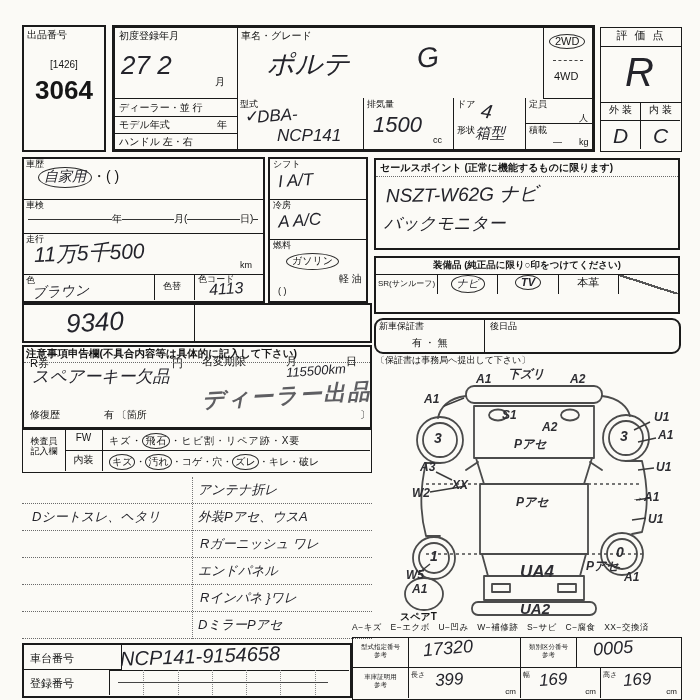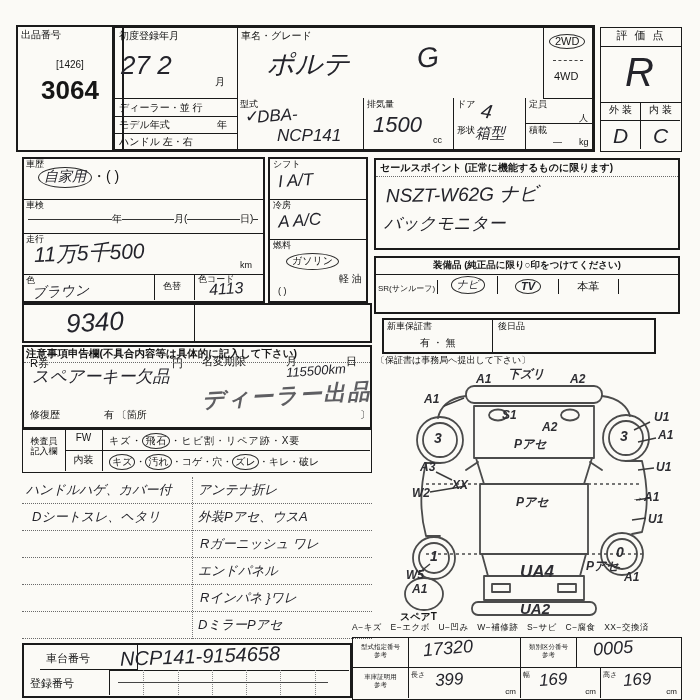--- a/index.html
+++ b/index.html
@@ -22,21 +22,21 @@
   .slashcell{background:linear-gradient(to top right,transparent 47%,#555 47%,#555 53%,transparent 53%);}
   .stamp{font-weight:bold;color:#4e4e52;transform:rotate(-3deg);letter-spacing:2px;opacity:.9;}
   .mark{position:absolute;font-size:12px;font-style:italic;font-weight:bold;color:#2e2e33;white-space:nowrap;}
   svg{display:block;}
 </style>
 </head>
 <body>
 
 <div class="sheet">
 
-  <div class="box" style="left:16px;top:25px;width:108px;height:127px;border-width:2px;">
+  <div class="box" style="left:22px;top:25px;width:84px;height:127px;border-width:2px;">
     <div class="abs lbl10" style="left:3px;top:2px;">出品番号</div>
     <div class="abs" style="left:0;top:32px;width:100%;text-align:center;font-size:10px;">[1426]</div>
     <div class="abs" style="left:0;top:48px;width:100%;text-align:center;font-size:26px;font-weight:bold;">3064</div>
   </div>
 
   <div class="box thick" style="left:112px;top:25px;width:483px;height:127px;">
 
     <div class="abs br" style="left:0;top:0;width:122px;height:121px;"></div>
     <div class="abs lbl10" style="left:4px;top:2px;">初度登録年月</div>
     <div class="abs hw" style="left:6px;top:22px;font-size:26px;">27 2</div>
@@ -143,30 +143,30 @@
   </div>
 
   <div class="box" style="left:374px;top:158px;width:306px;height:92px;border-width:2px;">
     <div class="dotline" style="font-size:10px;font-weight:bold;padding:1px 0 1px 4px;">セールスポイント (正常に機能するものに限ります)</div>
     <div class="abs hw" style="left:10px;top:22px;font-size:19px;transform:rotate(-1deg);">NSZT-W62G ナビ</div>
     <div class="abs hw" style="left:8px;top:52px;font-size:17px;">バックモニター</div>
   </div>
 
   <div class="box" style="left:374px;top:256px;width:306px;height:58px;border-width:2px;">
     <div class="bb" style="font-size:9.5px;font-weight:bold;text-align:center;height:15px;padding-top:1px;">装備品 (純正品に限り○印をつけてください)</div>
-    <div style="display:flex;height:19px;align-items:flex-end;">
+    <div style="display:flex;height:19px;">
       <div class="br" style="flex:1;text-align:left;font-size:8px;padding:3px 0 0 2px;"><span>SR(サンルーフ)</span></div>
       <div class="br" style="flex:1;text-align:center;font-size:11px;"><span class="circ hw">ナビ</span></div>
       <div class="br" style="flex:1;text-align:center;font-size:11px;font-weight:bold;"><span class="circ hw">TV</span></div>
       <div class="br" style="flex:1;text-align:center;font-size:11px;"><span>本革</span></div>
       <div class="slashcell" style="flex:1;"></div>
     </div>
   </div>
 
-  <div class="box" style="left:382px;top:318px;width:274px;height:36px;border-width:2px;">
+  <div class="box" style="left:374px;top:318px;width:307px;height:36px;border-width:2px;border-radius:9px;">
     <div class="abs br" style="left:0;top:0;width:108px;height:32px;">
       <div class="abs lbl" style="left:3px;top:2px;">新車保証書</div>
       <div class="abs lbl10" style="left:36px;top:17px;">有 ・ 無</div>
     </div>
     <div class="abs lbl" style="left:114px;top:2px;">後日品</div>
   </div>
 
   <div class="box" style="left:22px;top:345px;width:350px;height:84px;border-width:2.5px;">
     <div class="dotline" style="font-size:10.5px;font-weight:bold;padding:0 0 1px 2px;">注意事項申告欄(不具合内容等は具体的に記入して下さい)</div>
     <div class="abs hw" style="left:8px;top:18px;font-size:17px;">スペアーキー欠品</div>
@@ -197,32 +197,31 @@
   </div>
 
   <div class="abs" style="left:22px;top:477px;width:350px;height:162px;">
     <div class="abs" style="left:170px;top:0;height:162px;border-left:1.5px dotted #777;"></div>
     <div class="abs dotline" style="left:0;top:26px;width:350px;"></div>
     <div class="abs dotline" style="left:0;top:53px;width:350px;"></div>
     <div class="abs dotline" style="left:0;top:80px;width:350px;"></div>
     <div class="abs dotline" style="left:0;top:107px;width:350px;"></div>
     <div class="abs dotline" style="left:0;top:134px;width:350px;"></div>
     <div class="abs dotline" style="left:0;top:161px;width:350px;"></div>
-    <div class="abs hw" style="left:4px;top:4px;font-size:13px;">ハンドルハゲ、カバー付</div>
     <div class="abs hw" style="left:10px;top:31px;font-size:13px;">Dシートスレ、ヘタリ</div>
     <div class="abs hw" style="left:176px;top:4px;font-size:13px;">アンテナ折レ</div>
     <div class="abs hw" style="left:176px;top:31px;font-size:13px;">外装Pアセ、ウスA</div>
     <div class="abs hw" style="left:178px;top:58px;font-size:13px;">Rガーニッシュ ワレ</div>
     <div class="abs hw" style="left:176px;top:85px;font-size:13px;">エンドパネル</div>
     <div class="abs hw" style="left:178px;top:112px;font-size:13px;">Rインパネ }ワレ</div>
     <div class="abs hw" style="left:176px;top:139px;font-size:13px;">DミラーPアセ</div>
   </div>
 
   <div class="box" style="left:22px;top:643px;width:330px;height:55px;border-width:2.5px;">
-    <div class="abs br bb" style="left:16px;top:0;width:98px;height:25px;font-size:11px;padding:6px 0 0 6px;box-sizing:border-box;">車台番号</div>
+    <div class="abs br bb" style="left:0;top:0;width:98px;height:25px;font-size:11px;padding:6px 0 0 6px;box-sizing:border-box;">車台番号</div>
     <div class="abs bb" style="left:86px;top:0;width:239px;height:25px;"></div>
     <div class="abs hw" style="left:96px;top:0;font-size:20px;transform:rotate(-2deg);">NCP141-9154658</div>
     <div class="abs br" style="left:0;top:25px;width:86px;height:25px;font-size:11px;padding:6px 0 0 6px;box-sizing:border-box;">登録番号</div>
     <div class="abs" style="left:86px;top:25px;width:239px;height:25px;display:flex;">
       <span style="flex:1;border-right:1px dotted #888;"></span>
         <span style="flex:1;border-right:1px dotted #888;"></span>
         <span style="flex:1;border-right:1px dotted #888;"></span>
         <span style="flex:1;border-right:1px dotted #888;"></span>
         <span style="flex:1;border-right:1px dotted #888;"></span>
         <span style="flex:1;border-right:1px dotted #888;"></span>

